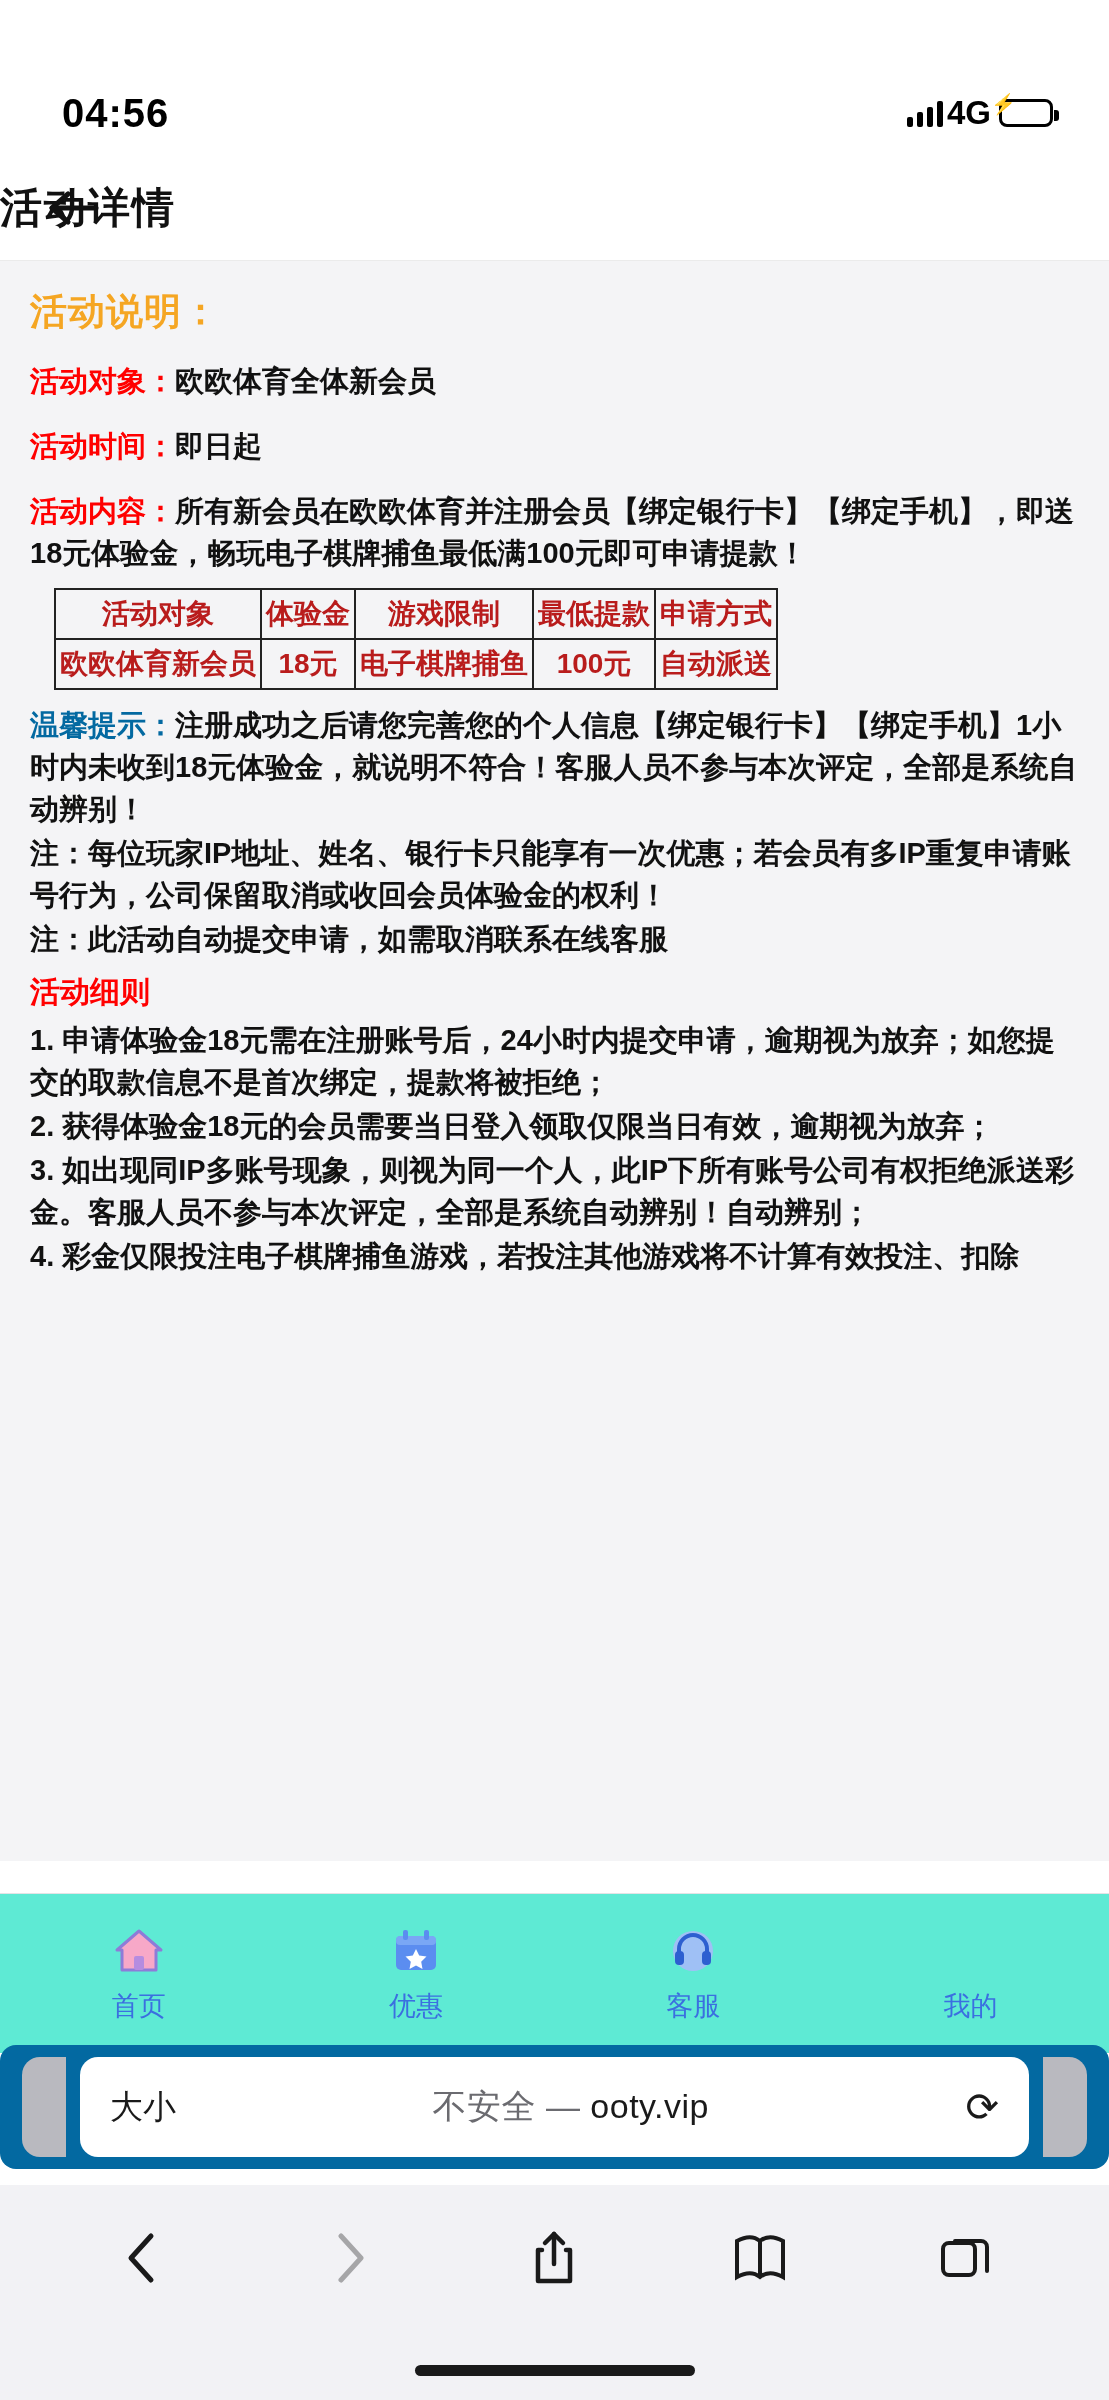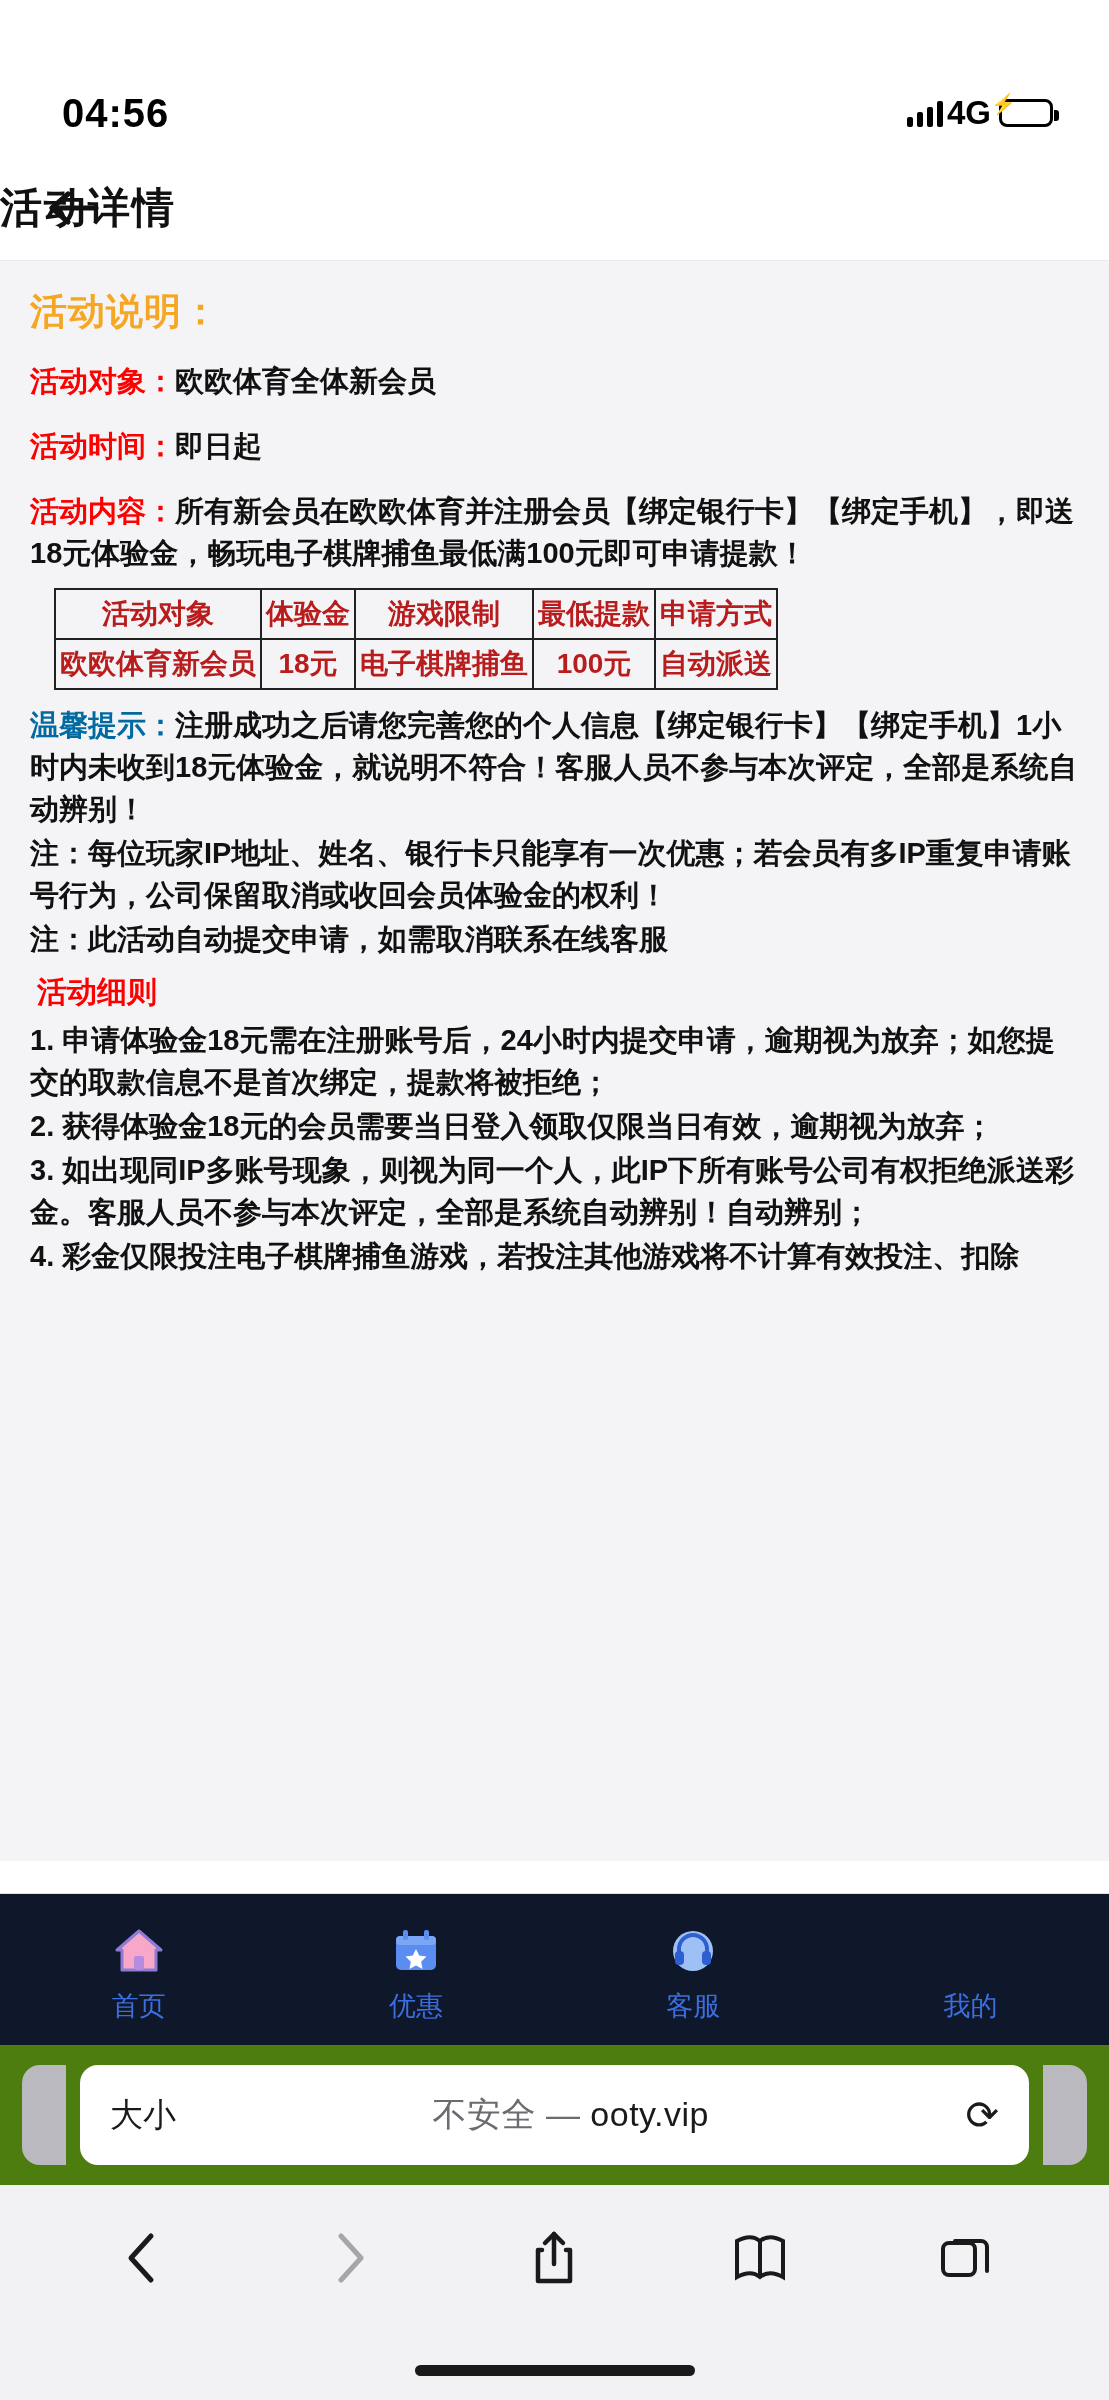--- a/index.html
+++ b/index.html
@@ -166,39 +166,39 @@
     color: #b91c1c;
     font-weight: bold;
     white-space: nowrap;
     background: #f4f4f6;
   }
 
   .rules-title {
     color: #ff0000;
     font-size: 30px;
     font-weight: bold;
-    margin: 12px 0 6px 7px;
+    margin: 12px 0 6px 0;
   }
   .rule {
     font-size: 29px;
     line-height: 1.45;
     font-weight: bold;
     color: #111;
     margin-bottom: 2px;
   }
   .note { margin-top: 2px; }
 
   
   .tabbar {
     position: absolute;
     left: 0;
     right: 0;
     top: 1893px;
     height: 160px;
-    background: #0f172a;
+    background: #5eead4;
     display: flex;
     align-items: center;
     border-top: 1px solid #e3e3e6;
   }
   .tab {
     flex: 1;
     display: flex;
     flex-direction: column;
     align-items: center;
     gap: 10px;
@@ -210,26 +210,27 @@
     color: #3b6fe0;
     font-weight: normal;
   }
 
   
   .browserbar {
     position: absolute;
     left: 0;
     right: 0;
     top: 2045px;
-    height: 140px;
-    background: #4d7c0f;
+    height: 124px;
+    background: #0369a1;
     display: flex;
     align-items: center;
     padding: 0 22px;
     gap: 14px;
+    border-radius: 16px;
   }
   .url-pill {
     flex: 1;
     height: 100px;
     background: #ffffff;
     border-radius: 18px;
     display: flex;
     align-items: center;
     padding: 0 30px;
     position: relative;

